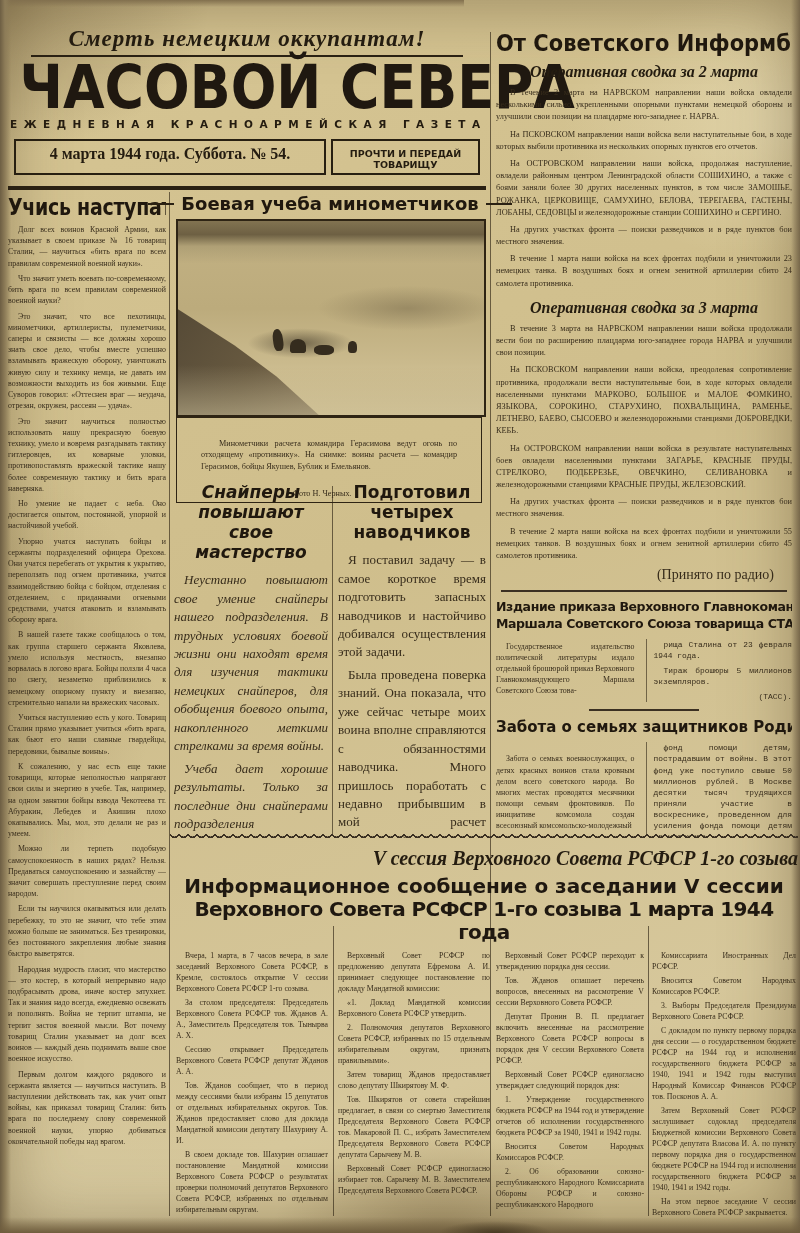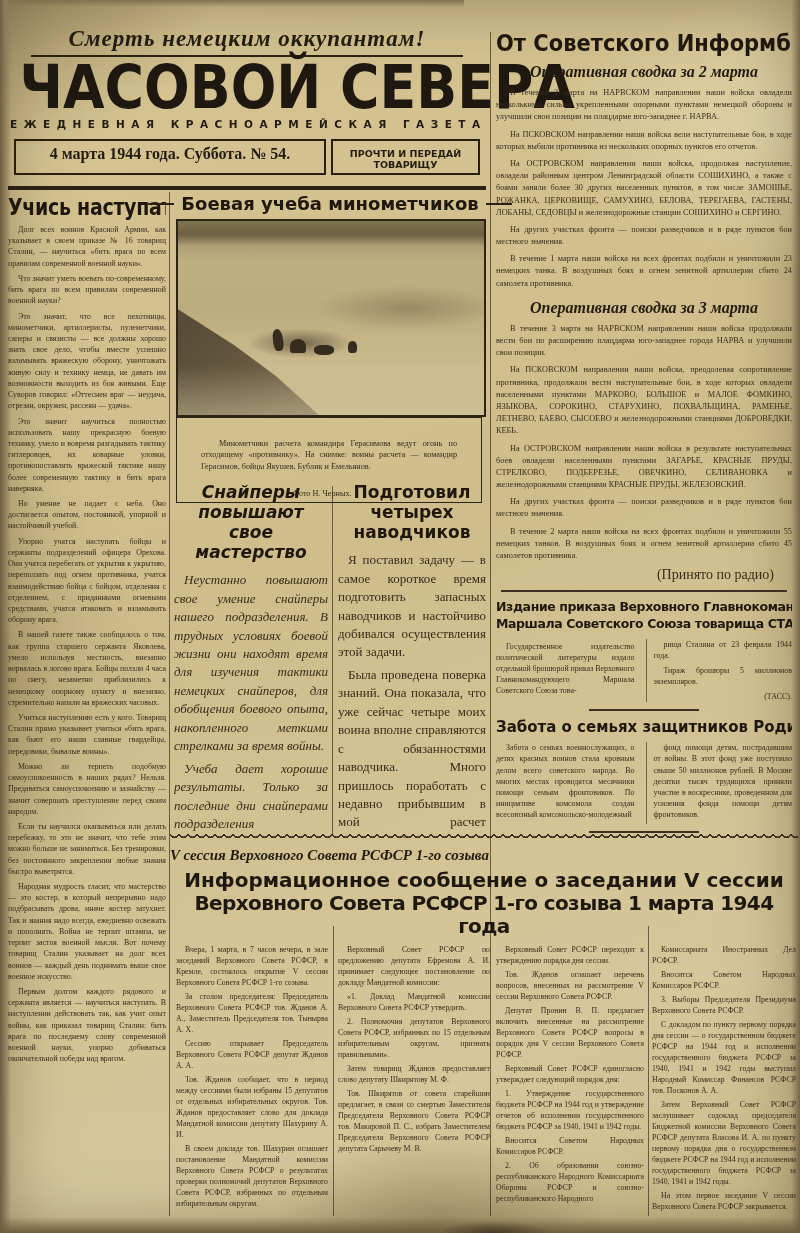--- a/index.html
+++ b/index.html
@@ -84,27 +84,27 @@
     white-space:nowrap;transform:scaleY(1.12);transform-origin:center top;}
   .svodka-head{margin:9px 0 6px;font-style:italic;font-weight:bold;font-size:16px;text-align:center;color:#241c10;}
   .ib-body .para{font-size:8.3px;line-height:1.47;margin:0 0 5px;text-indent:14px;text-align:justify;color:#372c1b;}
   .ib-credit{text-align:right;font-size:14px;padding-right:18px;margin-top:2px;color:#372c1b;}
   .prikaz-title{margin:2px 0 6px;font-family:"DejaVu Sans",sans-serif;font-weight:bold;font-size:12.5px;letter-spacing:-.4px;
     line-height:1.35;text-align:center;color:#20180e;white-space:nowrap;}
   .sec-head{margin:2px 0 6px;font-family:"DejaVu Sans",sans-serif;font-weight:bold;font-size:15px;text-align:center;color:#20180e;white-space:nowrap;}
   .two-col{display:flex;align-items:center;}
   .tc{flex:1;font-size:7.9px;line-height:1.4;text-align:justify;color:#372c1b;}
   .tc p{margin:0 0 4px;text-indent:10px;}
-  .tc + .tc{border-left:1px solid rgba(47,37,20,.6);padding-left:7px;margin-left:11px;}
+  .tc + .tc{border-left:1px solid rgba(47,37,20,.6);padding-left:7px;margin-left:11px;font-family:Liberation Mono, monospace;}
   .tass{text-align:right;font-size:8px;}
 
   
   .session{position:absolute;left:170px;top:834px;width:628px;height:392px;overflow:hidden;}
   .wavy{height:7px;background:radial-gradient(7px 7px at 4.5px -1px,rgba(0,0,0,0) 3.4px,#3b3022 3.6px,#3b3022 5px,rgba(0,0,0,0) 5.2px) repeat-x;background-size:9px 7px;}
-  .kicker{margin-top:6px;text-align:left;font-style:italic;font-weight:bold;font-size:15px;color:#241c10;}
+  .kicker{margin-top:6px;text-align:right;font-style:italic;font-weight:bold;font-size:20px;color:#241c10;}
   .big-headline{margin-top:5px;font-family:"DejaVu Sans",sans-serif;font-weight:bold;font-size:20px;line-height:1.14;text-align:center;color:#1f1810;}
   .hl2{letter-spacing:-.6px;}
   .sess-cols{position:relative;height:300px;margin-top:8px;}
   .sess-col{position:absolute;top:0;height:300px;overflow:hidden;}
   .sess-col .para{font-size:7.8px;line-height:1.41;margin:0 0 3px;text-indent:9px;text-align:justify;color:#372c1b;}
 </style>
 </head>
 <body>
 
 <div class="page">
@@ -136,20 +136,21 @@
     <h2 class="uchis-title">Учись наступать</h2>
     <div class="uchis-body">
         <p class="para">Долг всех воинов Красной Армии, как указывает в своем приказе № 16 товарищ Сталин, — научиться «бить врага по всем правилам современной военной науки».</p>
         <p class="para">Что значит уметь воевать по-современному, бить врага по всем правилам современной военной науки?</p>
         <p class="para">Это значит, что все пехотинцы, минометчики, артиллеристы, пулеметчики, саперы и связисты — все должны хорошо знать свое дело, чтобы вместе успешно взламывать вражескую оборону, уничтожать живую силу и технику немца, не давать им возможности выходить из боя живыми. Еще Суворов говорил: «Оттеснен враг — неудача, отрезан, окружен, рассеян — удача».</p>
         <p class="para">Это значит научиться полностью использовать нашу прекрасную боевую технику, умело и вовремя разгадывать тактику гитлеровцев, их коварные уловки, противопоставлять вражеской тактике нашу более современную тактику и бить врага наверняка.</p>
         <p class="para">Но умение не падает с неба. Оно достигается опытом, постоянной, упорной и настойчивой учебой.</p>
         <p class="para">Упорно учатся наступать бойцы и сержанты подразделений офицера Орехова. Они учатся перебегать от укрытия к укрытию, переползать под огнем противника, учатся взаимодействию бойца с бойцом, отделения с отделением, с приданными огневыми средствами, учатся атаковать и взламывать оборону врага.</p>
         <p class="para">В нашей газете также сообщалось о том, как группа старшего сержанта Яковлева, умело используя местность, внезапно ворвалась в логово врага. Бойцы ползли 4 часа по снегу, незаметно приблизились к немецкому опорному пункту и внезапно, стремительно напали на вражеских часовых.</p>
         <p class="para">Учиться наступлению есть у кого. Товарищ Сталин прямо указывает учиться «бить врага, как бьют его наши славные гвардейцы, передовики, бывалые воины».</p>
+        <p class="para">К сожалению, у нас есть еще такие товарищи, которые неполностью напрягают свои силы и энергию в учебе. Так, например, на одном занятии бойцы взвода Чекотеева тт. Абуракин, Лебедев и Акишин плохо окапывались. Мы, мол, это делали не раз и умеем.</p>
         <p class="para">Можно ли терпеть подобную самоуспокоенность в наших рядах? Нельзя. Предаваться самоуспокоению и зазнайству — значит совершать преступление перед своим народом.</p>
         <p class="para">Если ты научился окапываться или делать перебежку, то это не значит, что тебе этим можно больше не заниматься. Без тренировки, без постоянного закрепления любые знания быстро выветрятся.</p>
         <p class="para">Народная мудрость гласит, что мастерство — это костер, в который непрерывно надо подбрасывать дрова, иначе костер затухнет. Так и знания надо всегда, ежедневно освежать и пополнять. Война не терпит штампа, не терпит застоя военной мысли. Вот почему товарищ Сталин указывает на долг всех воинов — каждый день поднимать выше свое военное искусство.</p>
         <p class="para">Первым долгом каждого рядового и сержанта является — научиться наступать. В наступлении действовать так, как учит опыт войны, как приказал товарищ Сталин: бить врага по последнему слову современной военной науки, упорно добиваться окончательной победы над врагом.</p>
       </div>
   </section>
 
   <h2 class="mid-title">
     <span class="dash"></span>
     <span>Боевая учеба минометчиков</span>
@@ -259,20 +260,21 @@
           <p class="para">Сессию открывает Председатель Верховного Совета РСФСР депутат Жданов А. А.</p>
           <p class="para">Тов. Жданов сообщает, что в период между сессиями были избраны 15 депутатов от отдельных избирательных округов. Тов. Жданов предоставляет слово для доклада Мандатной комиссии депутату Шахурину А. И.</p>
           <p class="para">В своем докладе тов. Шахурин оглашает постановление Мандатной комиссии Верховного Совета РСФСР о результатах проверки полномочий депутатов Верховного Совета РСФСР, избранных по отдельным избирательным округам.</p>
         </div>
       <div class="sess-col" style="left:168px;width:152px;">
           <p class="para">Верховный Совет РСФСР по предложению депутата Ефремова А. И. принимает следующее постановление по докладу Мандатной комиссии:</p>
           <p class="para">«1. Доклад Мандатной комиссии Верховного Совета РСФСР утвердить.</p>
           <p class="para">2. Полномочия депутатов Верховного Совета РСФСР, избранных по 15 отдельным избирательным округам, признать правильными».</p>
           <p class="para">Затем товарищ Жданов предоставляет слово депутату Шкирятову М. Ф.</p>
           <p class="para">Тов. Шкирятов от совета старейшин предлагает, в связи со смертью Заместителя Председателя Верховного Совета РСФСР тов. Макаровой П. С., избрать Заместителем Председателя Верховного Совета РСФСР депутата Сарычеву М. В.</p>
+          <p class="para">Верховный Совет РСФСР единогласно избирает тов. Сарычеву М. В. Заместителем Председателя Верховного Совета РСФСР.</p>
         </div>
       <div class="sess-col" style="left:326px;width:148px;">
           <p class="para">Верховный Совет РСФСР переходит к утверждению порядка дня сессии.</p>
           <p class="para">Тов. Жданов оглашает перечень вопросов, внесенных на рассмотрение V сессии Верховного Совета РСФСР.</p>
           <p class="para">Депутат Пронин В. П. предлагает включить внесенные на рассмотрение Верховного Совета РСФСР вопросы в порядок дня V сессии Верховного Совета РСФСР.</p>
           <p class="para">Верховный Совет РСФСР единогласно утверждает следующий порядок дня:</p>
           <p class="para">1. Утверждение государственного бюджета РСФСР на 1944 год и утверждение отчетов об исполнении государственного бюджета РСФСР за 1940, 1941 и 1942 годы.</p>
           <p class="para">Вносится Советом Народных Комиссаров РСФСР.</p>
           <p class="para">2. Об образовании союзно-республиканского Народного Комиссариата Обороны РСФСР и союзно-республиканского Народного</p>
         </div>

